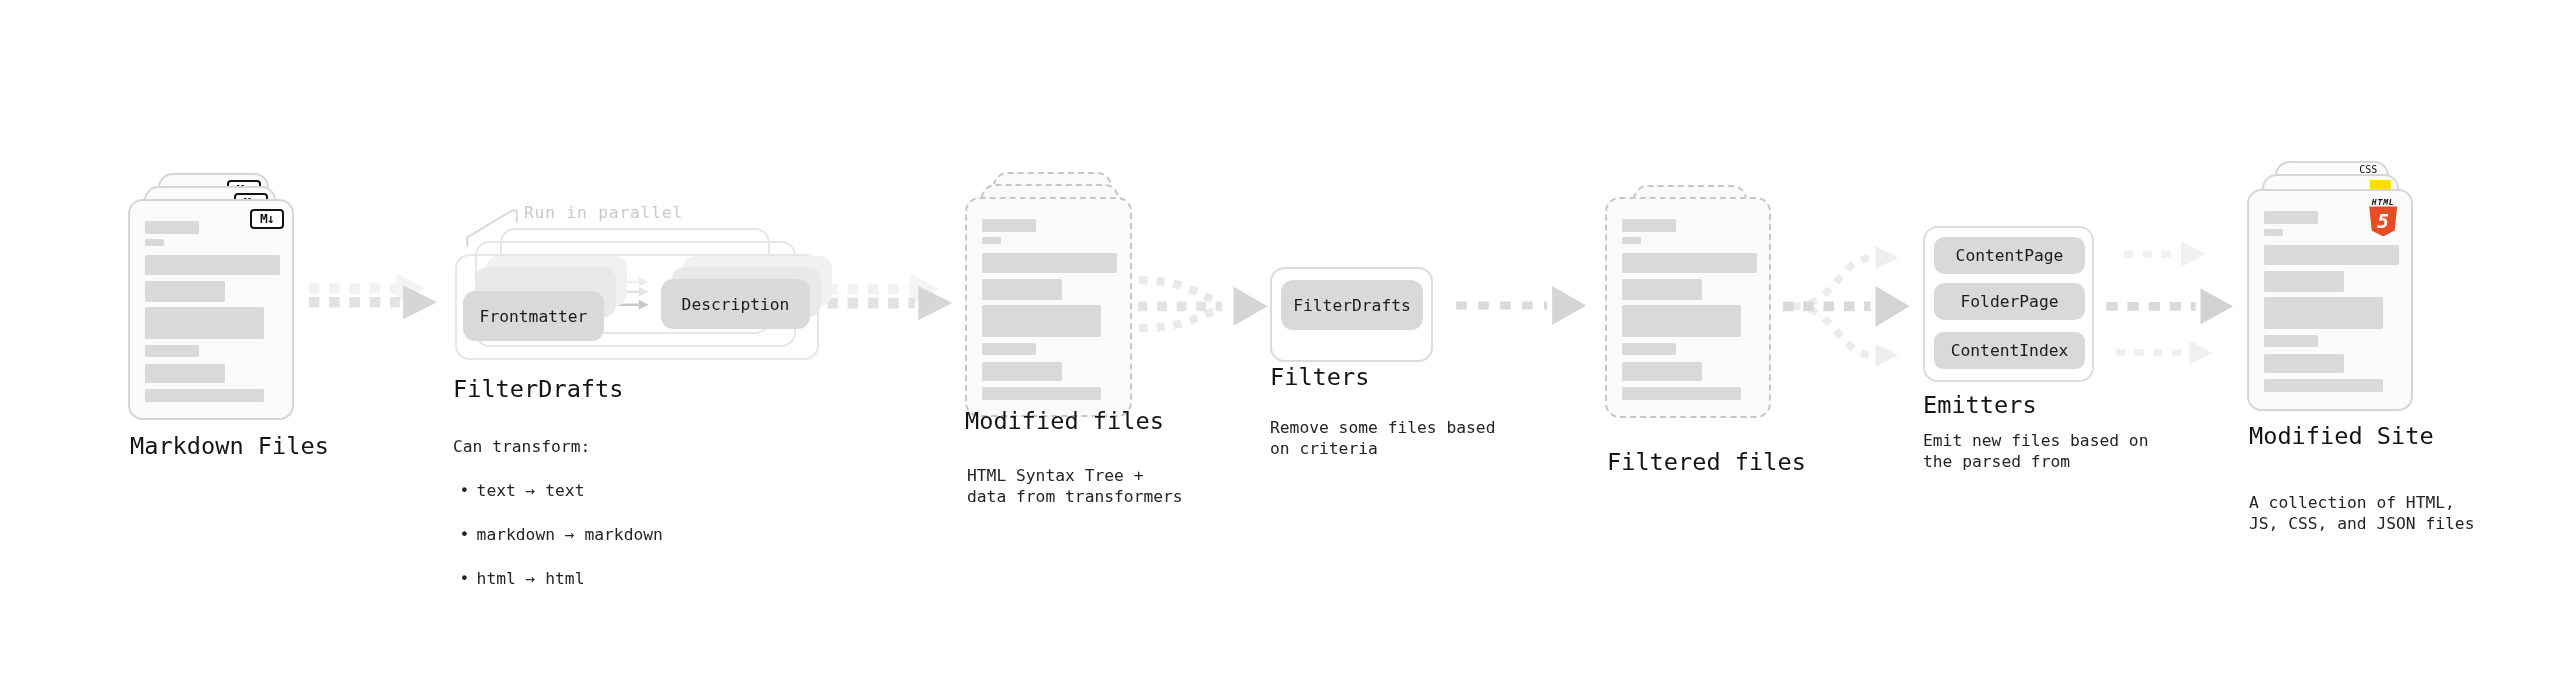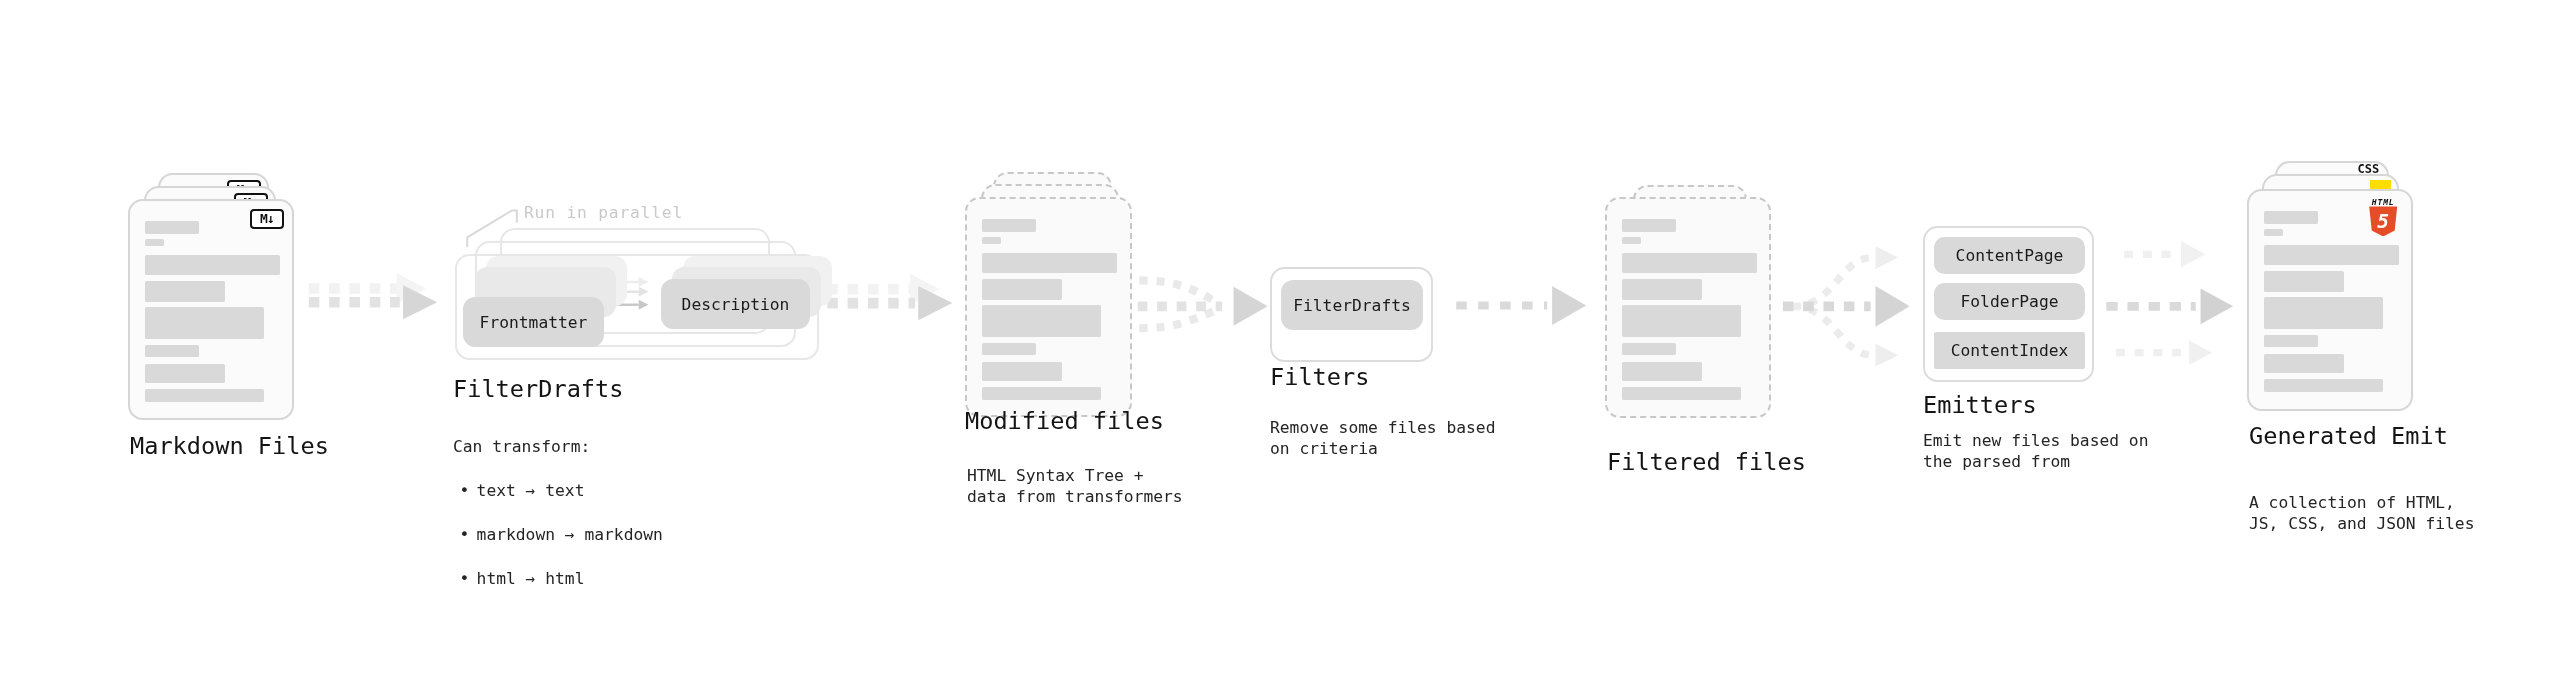--- a/index.html
+++ b/index.html
@@ -23,21 +23,21 @@
   .bullet-glyph{margin-right:7.3px;}
   .mdbadge{position:absolute;width:34px;height:19.5px;border:2.4px solid #121212;border-radius:4.1px;background:#fff;
            display:flex;align-items:center;justify-content:center;font-weight:700;font-size:13px;
            letter-spacing:-0.8px;color:#121212;box-sizing:border-box;}
   .html5logo{position:absolute;width:36px;text-align:center;}
   .html5logo .t{font-weight:700;font-size:8.1px;letter-spacing:0.8px;color:#111;line-height:8.1px;}
   .html5logo .shield{width:28px;height:30px;margin:0.8px auto 0;background:#e44d26;
         clip-path:polygon(0 0,100% 0,91% 80%,50% 100%,9% 80%);
         display:flex;align-items:center;justify-content:center;color:#fff;font-weight:700;font-size:19.5px;}
   .cssbadge{position:absolute;width:24.4px;text-align:center;}
-  .cssbadge .t{font-weight:700;font-size:12px;color:#111;line-height:7.3px;}
+  .cssbadge .t{font-weight:400;font-size:10px;color:#111;line-height:7.3px;}
   .cssbadge .ubar{height:4.1px;background:#2c68e8;border-radius:1.6px;margin-top:0.8px;}
   .jsbadge{position:absolute;width:21px;height:10.6px;background:#ffdd00;}
 </style>
 </head>
 <body>
 
 <div class="canvas">
 
   <svg class="arrows" width="2576" height="681" viewBox="0 0 3170 838">
     <g>
@@ -113,21 +113,21 @@
   </section>
 
   <section>
     <div class="note" style="left:524px;top:203px;">Run in parallel</div>
     <div class="frame" style="left:500px;top:228px;width:270px;height:106px;"></div>
     <div class="frame" style="left:475px;top:241px;width:321px;height:106px;"></div>
     <div class="frame" style="left:455px;top:254px;width:364px;height:106px;"></div>
 
     <div class="pill g2" style="left:486px;top:256px;width:141px;height:50px;"></div>
     <div class="pill g1" style="left:475px;top:267px;width:141px;height:50px;"></div>
-    <div class="pill" style="left:463px;top:297px;width:141px;height:50px;">Frontmatter</div>
+    <div class="pill" style="left:463px;top:291px;width:141px;height:50px;">Frontmatter</div>
 
     <div class="pill g2" style="left:683px;top:256px;width:149px;height:50px;"></div>
     <div class="pill g1" style="left:672px;top:267px;width:149px;height:50px;"></div>
     <div class="pill" style="left:661px;top:279px;width:149px;height:50px;">Description</div>
 
     <div class="h" style="left:453px;top:375px;">FilterDrafts</div>
     <div class="cap" style="left:453px;top:414px;line-height:22px;">
       <div>Can transform:</div>
       <div class="bullet-line"><span class="bullet-glyph">•</span><span>text → text</span></div>
       <div class="bullet-line"><span class="bullet-glyph">•</span><span>markdown → markdown</span></div>
@@ -177,21 +177,21 @@
         <div class="bar" style="width:119px;height:12.2px;"></div>
       </div>
     </div>
     <div class="h" style="left:1607px;top:432px;margin-top:16px;">Filtered files</div>
   </section>
 
   <section>
     <div class="panel" style="left:1923px;top:226px;width:171px;height:156px;"></div>
     <div class="pill" style="left:1934px;top:237px;width:151px;height:37px;border-radius:10.6px;">ContentPage</div>
     <div class="pill" style="left:1934px;top:283px;width:151px;height:37px;border-radius:10.6px;">FolderPage</div>
-    <div class="pill" style="left:1934px;top:332px;width:151px;height:37px;border-radius:2px;text-align:center;">ContentIndex</div>
+    <div class="pill" style="left:1934px;top:332px;width:151px;height:37px;border-radius:9px;text-align:center;">ContentIndex</div>
     <div class="h" style="left:1923px;top:391px;">Emitters</div>
     <div class="cap" style="left:1923px;top:430px;">Emit new files based on
 the parsed from</div>
   </section>
 
   <section>
     <div class="card" style="left:2275px;top:161px;width:114px;height:219px;">
       <div class="cssbadge" style="top:3.3px;right:6.5px;">
         <div class="t">CSS</div>
         <div class="ubar"></div>
@@ -211,19 +211,19 @@
         <div class="bar" style="width:54px;height:13px;margin-bottom:4.9px;"></div>
         <div class="bar" style="width:19.5px;height:6.5px;margin-bottom:9px;"></div>
         <div class="bar" style="width:135px;height:20.3px;margin-bottom:5.7px;"></div>
         <div class="bar" style="width:80px;height:21px;margin-bottom:4.9px;"></div>
         <div class="bar" style="width:119px;height:32.5px;margin-bottom:5.7px;"></div>
         <div class="bar" style="width:54px;height:12.2px;margin-bottom:7.3px;"></div>
         <div class="bar" style="width:80px;height:18.7px;margin-bottom:6.5px;"></div>
         <div class="bar" style="width:119px;height:12.2px;"></div>
       </div>
     </div>
-    <div class="h" style="left:2249px;top:422px;">Generated Emit</div>
+    <div class="h" style="left:2249px;top:422px;">Modified Site</div>
     <div class="cap" style="left:2249px;top:456px;margin-top:36px;">A collection of HTML,
 JS, CSS, and JSON files</div>
   </section>
 
 </div>
 
 
 </body></html>

